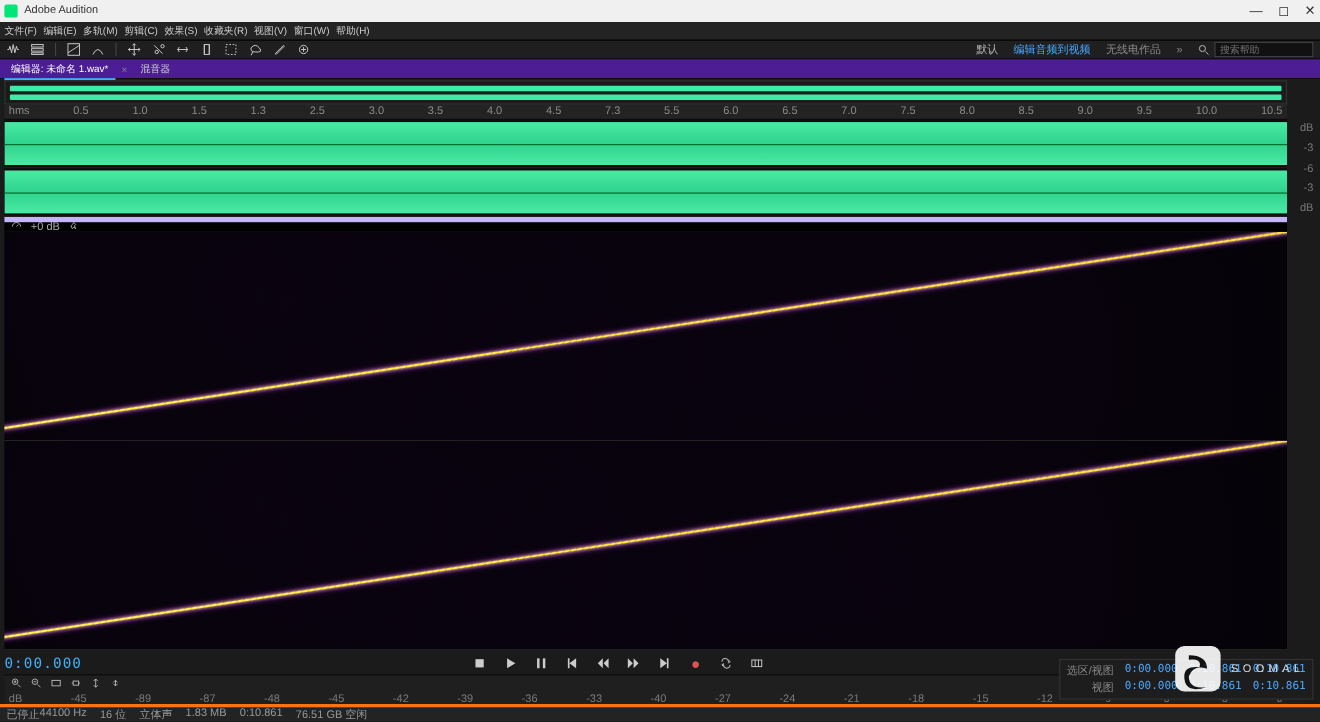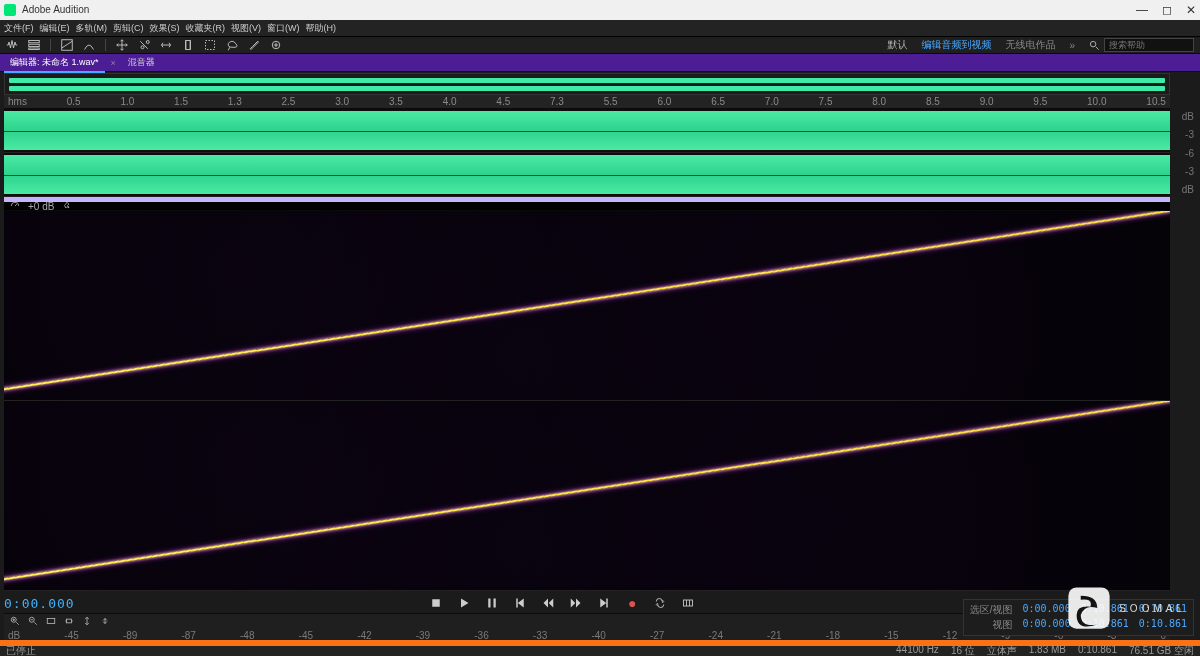--- a/index.html
+++ b/index.html
@@ -73,21 +73,21 @@
 .transport .rec { color:#e05050; font-size:14px;}
 
 
 .zoomrow { height:14px; display:flex; align-items:center; margin:0 30px 0 4px; background:#1f1f1f; border-top:1px solid #0a0a0a;}
 .zoomrow .z { display:flex; gap:8px; padding:0 6px; }
 .zoomrow .z svg { width:10px;height:10px; }
 
 .ruler2 { height:14px; margin:0 30px 0 4px; background:#1f1f1f; display:flex; justify-content:space-between; padding:0 4px; font-size:7px; color:#7a7a7a; align-items:flex-end;}
 
 
-.status { position:absolute; bottom:0; left:0; right:0; height:16px; background:#232323; display:flex; align-items:center; justify-content:space-between; padding:0 6px; font-size:8px; color:#999; border-top:6px solid #f97316;}
+.status { position:absolute; bottom:0; left:0; right:0; height:16px; background:#232323; display:flex; align-items:center; padding:0 6px; font-size:8px; color:#999; border-top:3px solid #f97316;}
 .status .rinfo { display:flex; gap:12px; }
 
 .selbox { position:absolute; right:6px; bottom:20px; font-size:8px; color:#999; display:flex; flex-direction:column; align-items:flex-end; gap:1px; background:#1d1d1d; padding:3px 6px; border:1px solid #333;}
 .selbox .row { display:flex; gap:10px;}
 .selbox .row span.l { color:#888; }
 .selbox .row span.v { color:#4aa8ff; font-family:Consolas,monospace;}
 
 
 .wm { position:absolute; right:14px; bottom:26px; display:flex; align-items:center; gap:8px; color:#e8e8e8; font-size:30px; letter-spacing:4px; font-weight:400; pointer-events:none; opacity:.9;}
 .wm svg { width:44px; height:44px; }

